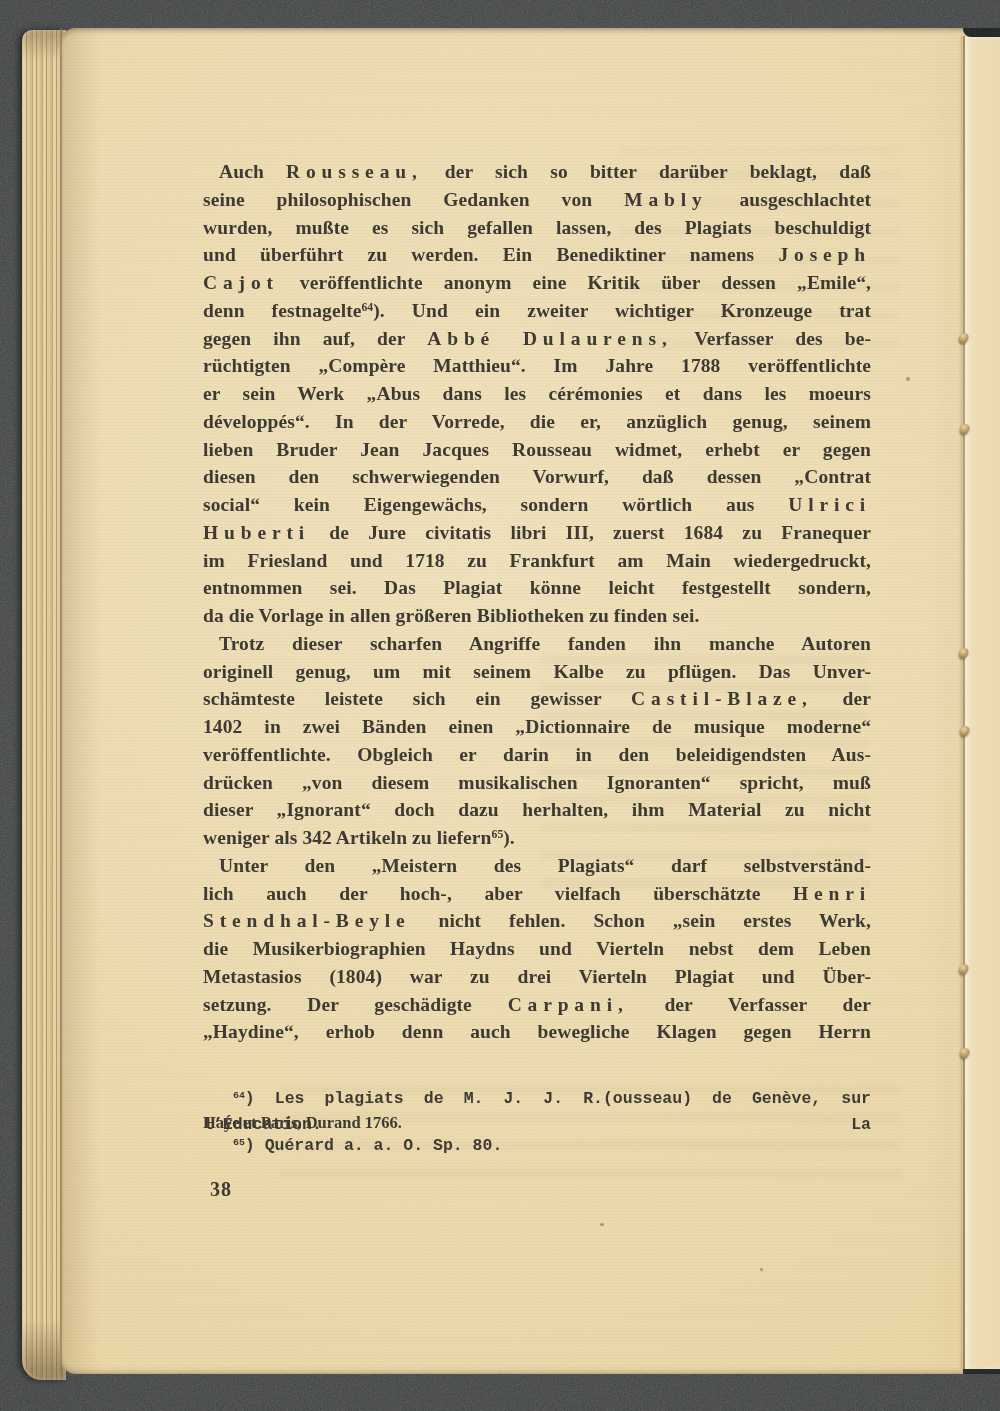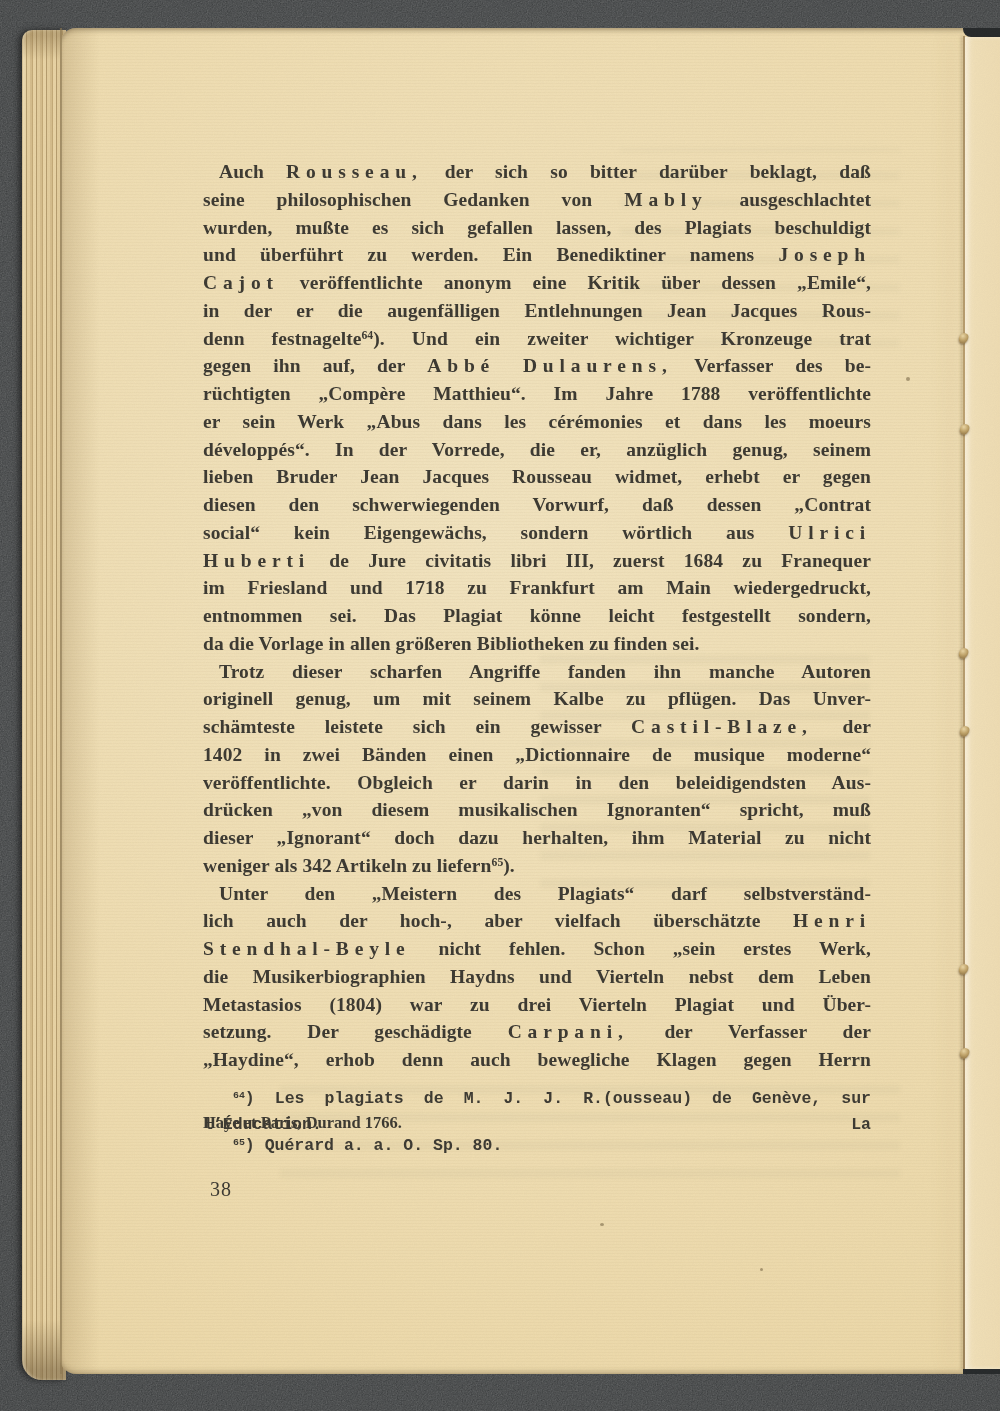--- a/index.html
+++ b/index.html
@@ -100,21 +100,21 @@
   }
   .footnotes{
     position:absolute;left:143px;top:1059px;width:668px;z-index:7;
     color:var(--ink);font-size:16.5px;font-weight:bold;
   }
   .footnotes .line{height:23.5px;line-height:23.5px;}
   .footnotes .line.indent{text-indent:30px;font-family:Liberation Mono, monospace;}
 
   .page-number{
     position:absolute;left:150px;top:1150px;z-index:7;
-    color:var(--ink);font-size:20px;font-weight:normal;letter-spacing:1px;
+    color:var(--ink);font-size:20px;font-weight:bold;letter-spacing:1px;
   }
 </style>
 </head>
 <body>
 
 <svg id="bg-noise" class="noise-svg">
   <filter id="nf1">
       <feTurbulence type="fractalNoise" baseFrequency="0.8" numOctaves="2" stitchTiles="stitch"></feTurbulence>
     <feColorMatrix type="matrix" values="0 0 0 0 0.5  0 0 0 0 0.5  0 0 0 0 0.5  0.4 0.4 0.4 0 0"></feColorMatrix>
     </filter>
@@ -130,21 +130,20 @@
   <div class="ghost" style="left:560px;top:120px;width:280px;height:200px;opacity:.4;"></div>
   <div class="ghost" style="left:220px;top:1040px;width:620px;height:110px;opacity:.5;"></div>
 
   <div class="text-block" id="text-block">
       <div class="paragraph">
         <div class="line indent"><span>Auch </span><span class="sp">Rousseau,</span><span> der sich so bitter darüber beklagt, daß</span></div>
         <div class="line"><span>seine philosophischen Gedanken von </span><span class="sp">Mably</span><span> ausgeschlachtet</span></div>
         <div class="line"><span>wurden, mußte es sich gefallen lassen, des Plagiats beschuldigt</span></div>
         <div class="line"><span>und überführt zu werden. Ein Benediktiner namens </span><span class="sp">Joseph</span></div>
         <div class="line"><span class="sp">Cajot</span><span> veröffentlichte anonym eine Kritik über dessen „Emile“,</span></div>
-        <div class="line"><span>in der er die augenfälligen Entlehnungen Jean Jacques Rous-</span></div>
         <div class="line"><span>denn festnagelte</span><span class="sup">64</span><span>). Und ein zweiter wichtiger Kronzeuge trat</span></div>
         <div class="line"><span>gegen ihn auf, der </span><span class="sp">Abbé Dulaurens,</span><span> Verfasser des be-</span></div>
         <div class="line"><span>rüchtigten „Compère Matthieu“. Im Jahre 1788 veröffentlichte</span></div>
         <div class="line"><span>er sein Werk „Abus dans les cérémonies et dans les moeurs</span></div>
         <div class="line"><span>développés“. In der Vorrede, die er, anzüglich genug, seinem</span></div>
         <div class="line"><span>lieben Bruder Jean Jacques Rousseau widmet, erhebt er gegen</span></div>
         <div class="line"><span>diesen den schwerwiegenden Vorwurf, daß dessen „Contrat</span></div>
         <div class="line"><span>social“ kein Eigengewächs, sondern wörtlich aus </span><span class="sp">Ulrici</span></div>
         <div class="line"><span class="sp">Huberti</span><span> de Jure civitatis libri III, zuerst 1684 zu Franequer</span></div>
         <div class="line"><span>im Friesland und 1718 zu Frankfurt am Main wiedergedruckt,</span></div>

